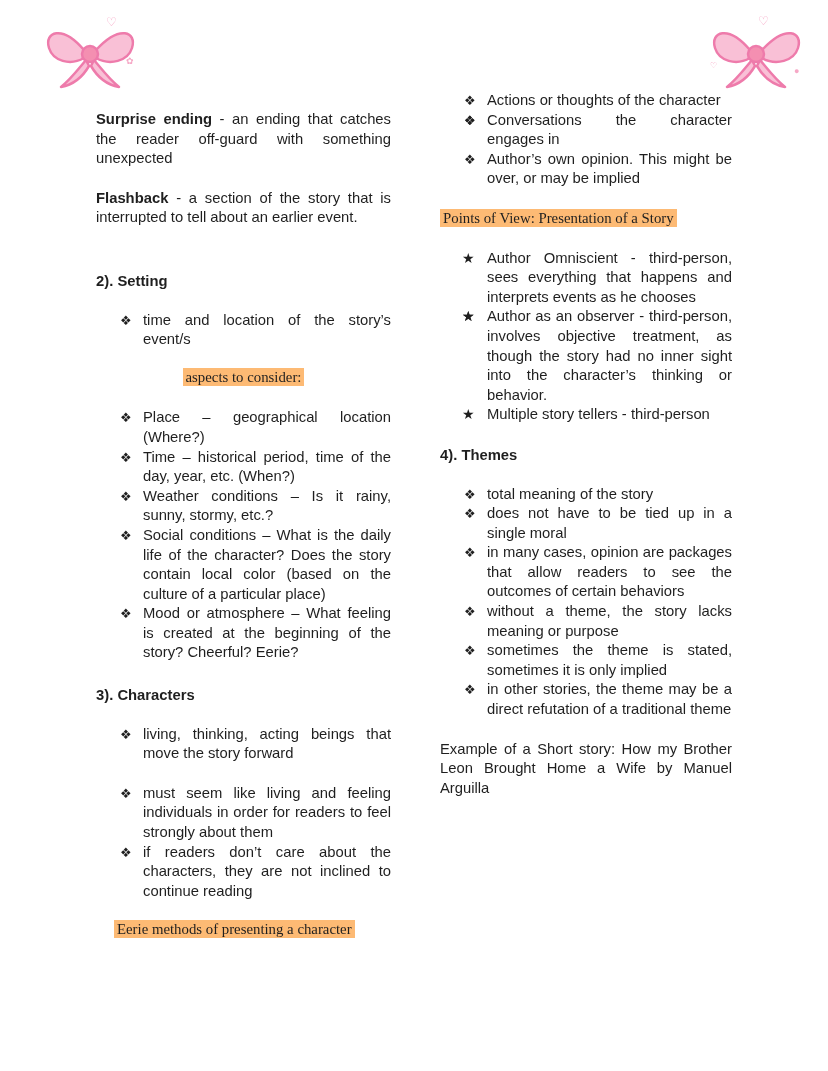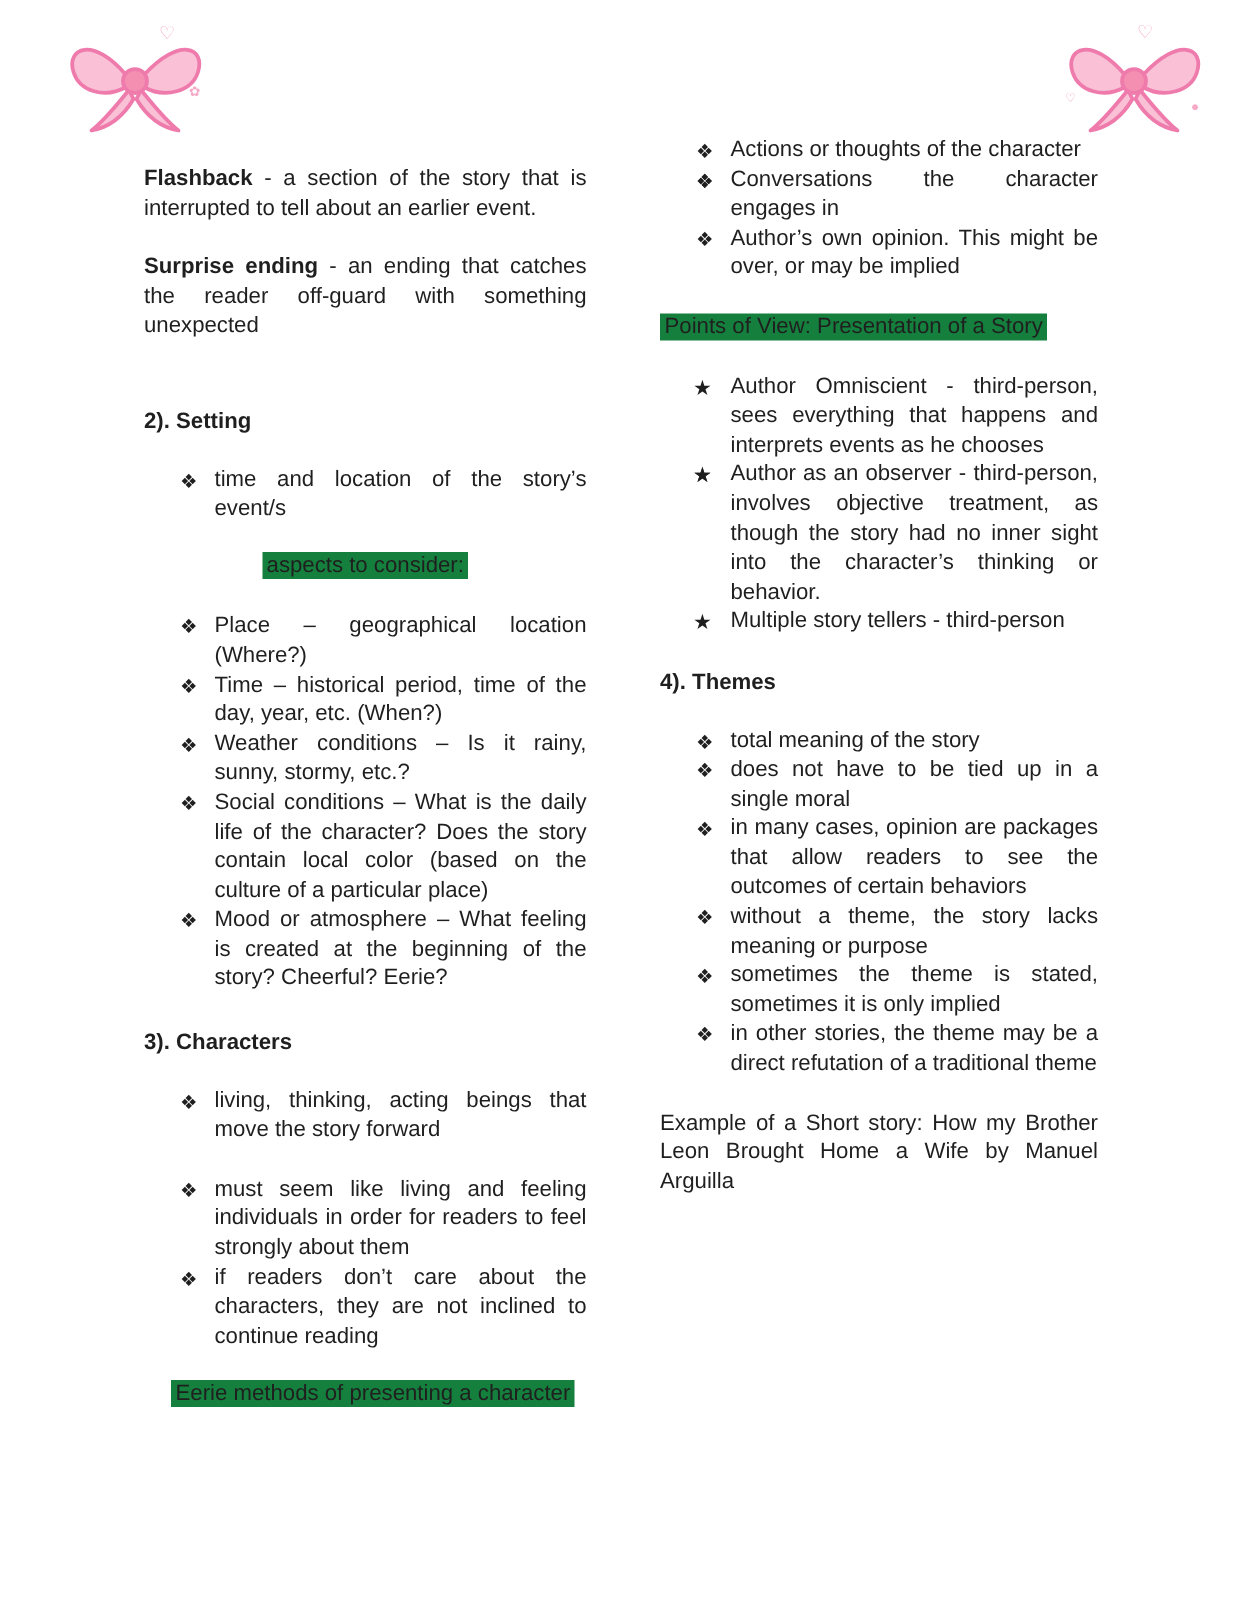--- a/index.html
+++ b/index.html
@@ -23,21 +23,21 @@
   .b{font-weight:bold;}
   p{margin:0;}
   .para{margin:0 0 20px 0;}
   .heading{font-weight:bold;margin:0 0 19px 0;text-align:left;}
   .mt-lg{margin-top:44px;}
   .li{position:relative;padding-left:47px;margin:0;}
   .li .marker{position:absolute;left:24px;top:0;font-size:13px;}
   .li .marker.star{font-size:14px;left:22px;}
   .li-text{display:block;text-align:justify;}
   .gap-after{margin-bottom:20px;}
-  .hl{background:#15803d;padding:1px 3px;}
+  .hl{background:#fdba74;padding:1px 3px;font-family:Liberation Serif, serif;}
   .hl-center{text-align:center;margin:18px 0 21px 0;}
   .hl-left{text-align:left;margin:20px 0 20px 0;}
   .hl-left2{text-align:left;margin:19px 0 0 18px;}
   .list{margin:0;}
   .example{margin-top:20px;}
 </style>
 </head>
 <body>
 
 <div class="page">
@@ -66,23 +66,23 @@
         <circle cx="50" cy="42" r="8" fill="#f48fb1"></circle>
       </g>
       <text x="52" y="13" fill="#f6a8c6" font-size="12">♡</text>
       <text x="88" y="62" fill="#f6a8c6" font-size="9">●</text>
       <text x="4" y="56" fill="#f6a8c6" font-size="8">♡</text>
     </svg>
   </div>
 
   <div class="col col-left">
 
+    <p class="para"><span class="b">Surprise ending</span><span> - an ending that catches the reader off-guard with something unexpected</span></p>
+
     <p class="para"><span class="b">Flashback</span><span> - a section of the story that is interrupted to tell about an earlier event.</span></p>
-
-    <p class="para"><span class="b">Surprise ending</span><span> - an ending that catches the reader off-guard with something unexpected</span></p>
 
     <p class="heading mt-lg">2). Setting</p>
 
     <div class="li">
       <span class="marker">❖</span>
       <span class="li-text">time and location of the story’s event/s</span>
     </div>
 
     <p class="hl-center"><span class="hl">aspects to consider:</span></p>
 

